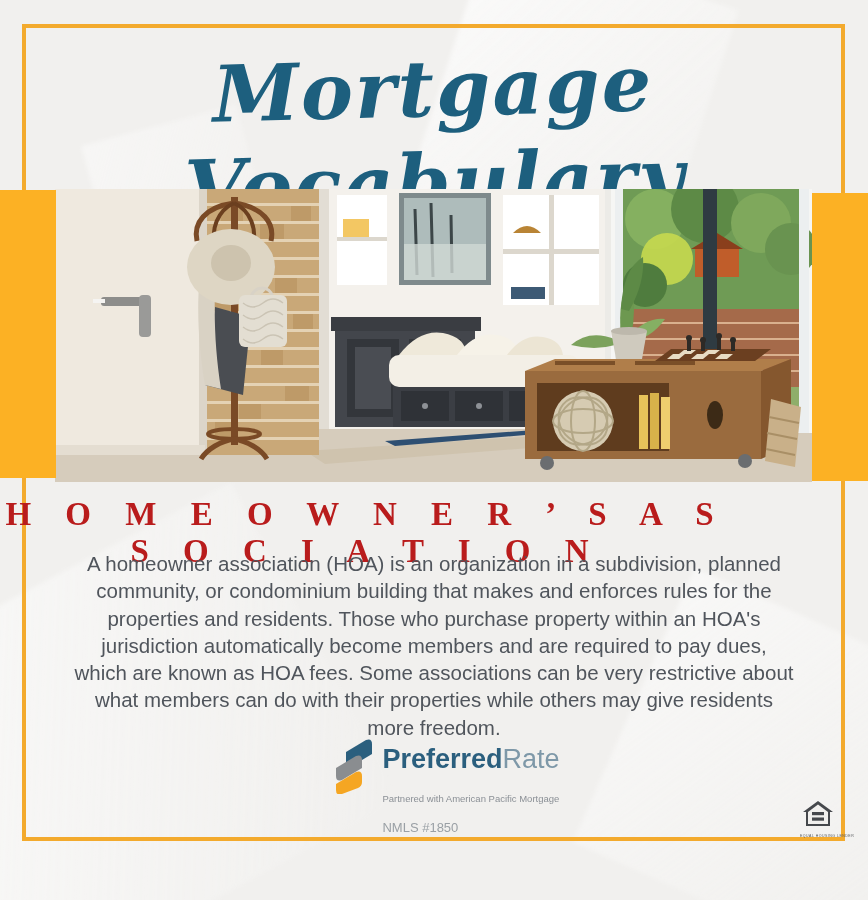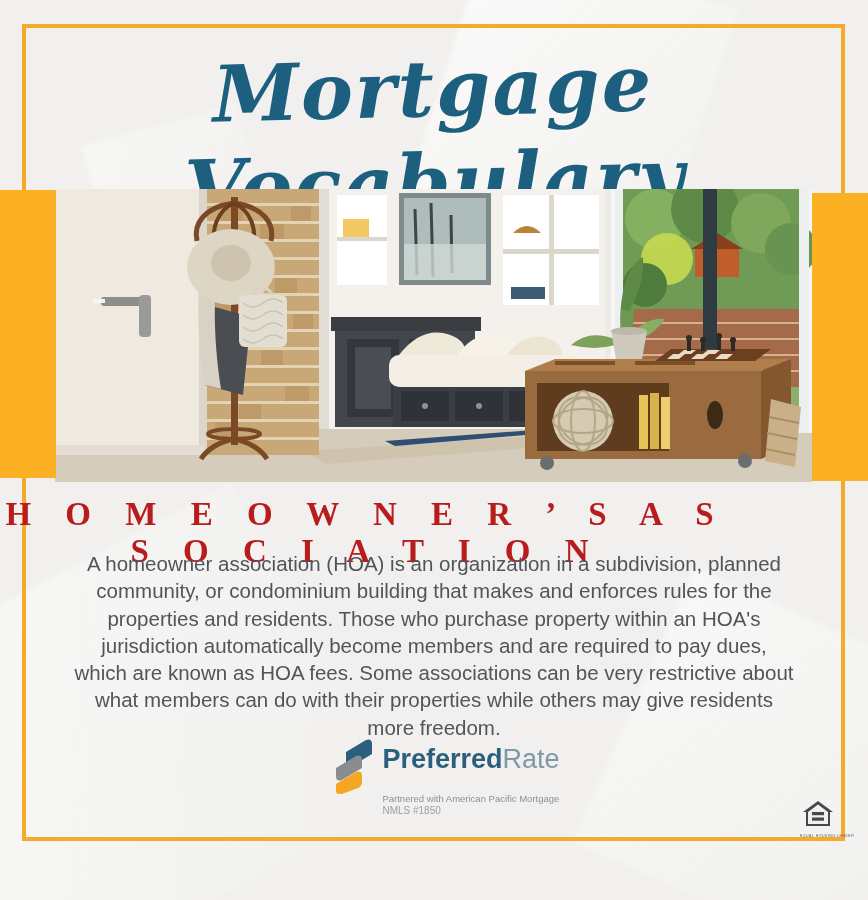--- a/index.html
+++ b/index.html
@@ -45,21 +45,21 @@
 
   
   .logo { position:absolute; left:12px; top:738px; width:868px; display:flex; justify-content:center; }
   .logo-inner { display:flex; align-items:flex-start; gap:6px; }
   .logo-mark { width:44px; height:56px; position:relative; flex:0 0 auto; }
   .logo-text { padding-top:8px; }
   .brand-line { font-size:27px; line-height:1; letter-spacing:0; }
   .brand-bold { color:#2b5f7e; font-weight:bold; }
   .brand-light { color:#7e98a8; font-weight:400; }
   .tagline { margin-top:20px; font-size:9.5px; color:#8b9096; }
-  .nmls { font-size:10px; color:#9aa0a5; margin-top:1px; }
+  .nmls { font-size:13px; color:#9aa0a5; margin-top:16px; }
 
   
   .ehl { position:absolute; left:800px; top:801px; width:36px; text-align:center; }
   .ehl-caption { font-size:3.5px; color:#55585c; letter-spacing:.5px; margin-top:1px; white-space:nowrap; }
 </style>
 </head>
 <body>
 
 <div class="canvas">
 

